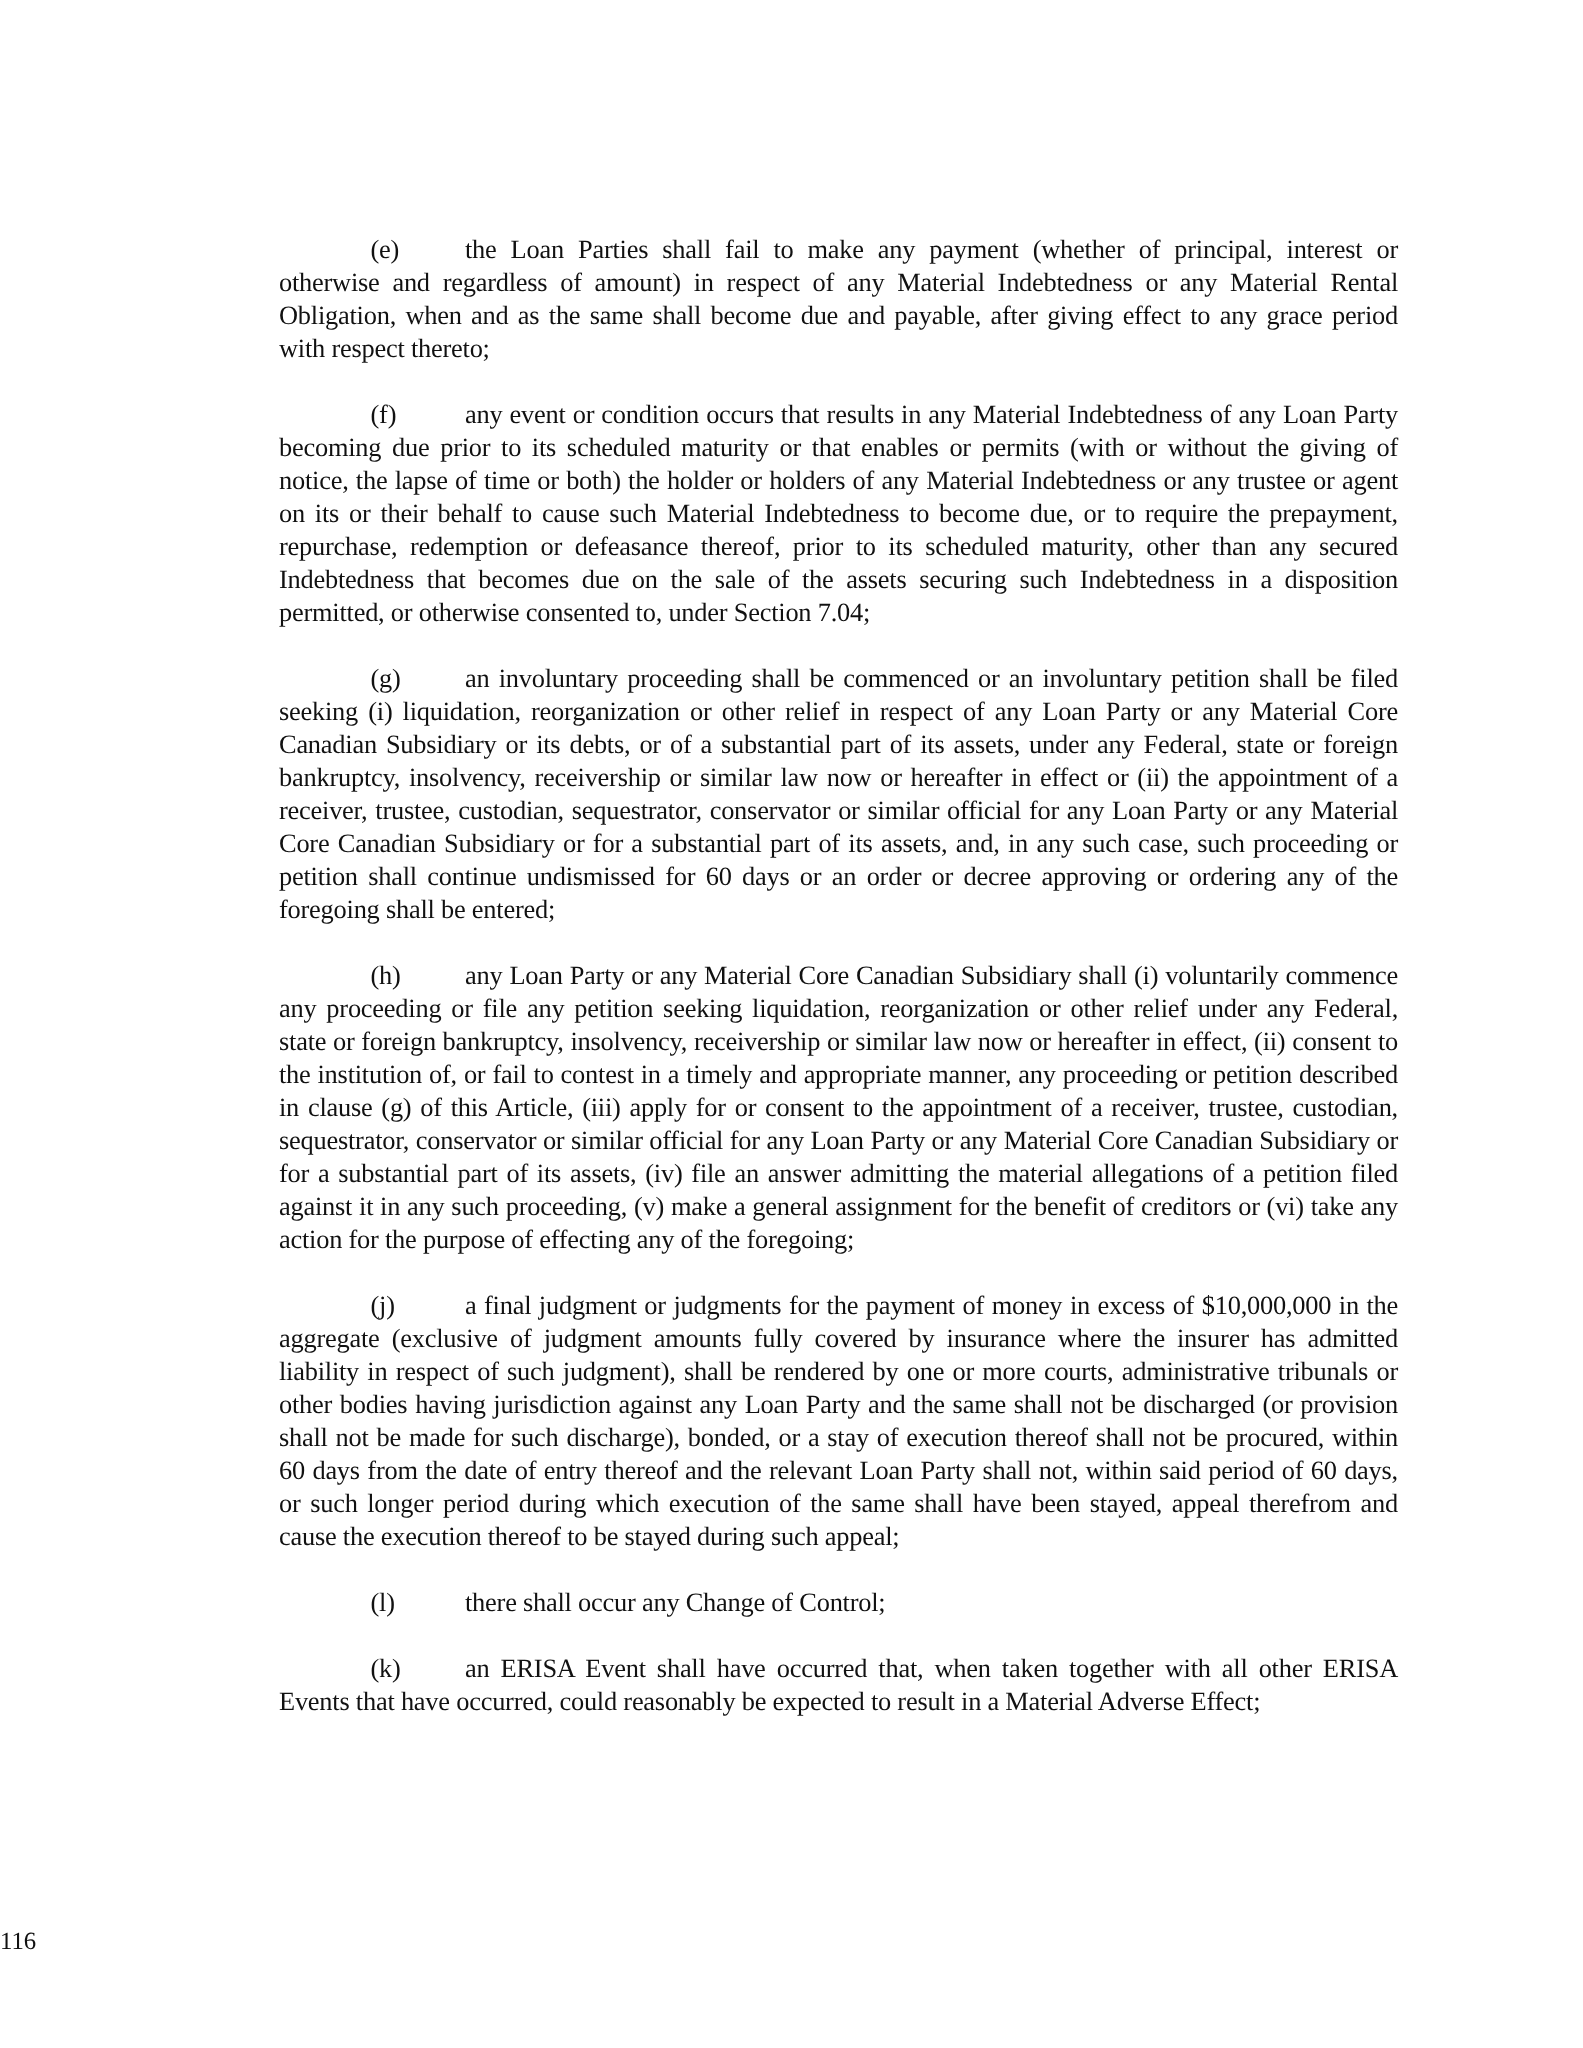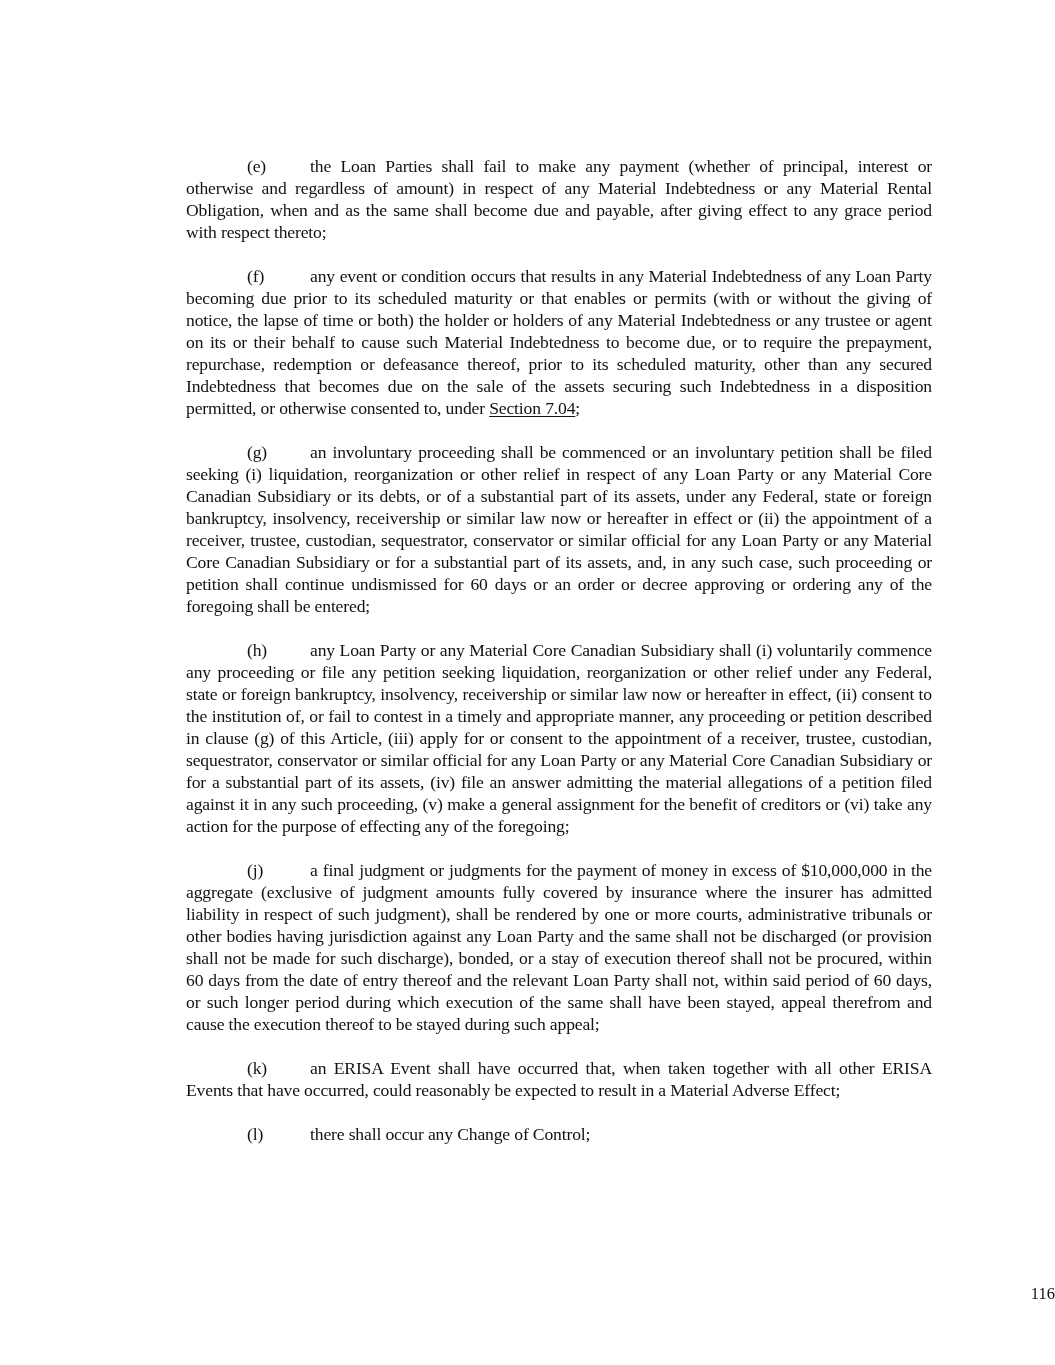--- a/index.html
+++ b/index.html
@@ -28,29 +28,28 @@
       text-align: justify;
       margin: 0 0 22px 0;
       letter-spacing: -0.15px;
     }
     .clause .label {
       display: inline-block;
       margin-left: 61px;
       width: 63px;
     }
     .underline {
-      text-decoration: underline;
       text-underline-offset: 2px;
     }
     .page-number {
       position: absolute;
       left: 0;
       width: 1055px;
       top: 1284px;
-      text-align: right;
+      text-align: left;
       font-size: 16.5px;
       line-height: 20px;
     }
   </style>
 </head>
 <body>
 
 <div class="page">
 
   <p class="clause">
@@ -68,22 +67,22 @@
   <p class="clause">
     <span class="label">(h)</span><span>any Loan Party or any Material Core Canadian Subsidiary shall (i) voluntarily commence any proceeding or file any petition seeking liquidation, reorganization or other relief under any Federal, state or foreign bankruptcy, insolvency, receivership or similar law now or hereafter in effect, (ii) consent to the institution of, or fail to contest in a timely and appropriate manner, any proceeding or petition described in clause (g) of this Article, (iii) apply for or consent to the appointment of a receiver, trustee, custodian, sequestrator, conservator or similar official for any Loan Party or any Material Core Canadian Subsidiary or for a substantial part of its assets, (iv) file an answer admitting the material allegations of a petition filed against it in any such proceeding, (v) make a general assignment for the benefit of creditors or (vi) take any action for the purpose of effecting any of the foregoing;</span>
   </p>
 
 
   <p class="clause">
     <span class="label">(j)</span><span>a final judgment or judgments for the payment of money in excess of $10,000,000 in the aggregate (exclusive of judgment amounts fully covered by insurance where the insurer has admitted liability in respect of such judgment), shall be rendered by one or more courts, administrative tribunals or other bodies having jurisdiction against any Loan Party and the same shall not be discharged (or provision shall not be made for such discharge), bonded, or a stay of execution thereof shall not be procured, within 60 days from the date of entry thereof and the relevant Loan Party shall not, within said period of 60 days, or such longer period during which execution of the same shall have been stayed, appeal therefrom and cause the execution thereof to be stayed during such appeal;</span>
   </p>
 
   <p class="clause">
-    <span class="label">(k)</span><span>an ERISA Event shall have occurred that, when taken together with all other ERISA Events that have occurred, could reasonably be expected to result in a Material Adverse Effect;</span>
+    <span class="label">(l)</span><span>there shall occur any Change of Control;</span>
   </p>
 
   <p class="clause">
-    <span class="label">(l)</span><span>there shall occur any Change of Control;</span>
+    <span class="label">(k)</span><span>an ERISA Event shall have occurred that, when taken together with all other ERISA Events that have occurred, could reasonably be expected to result in a Material Adverse Effect;</span>
   </p>
 
 </div>
 
 <div class="page-number">116</div>
 
 </body></html>

